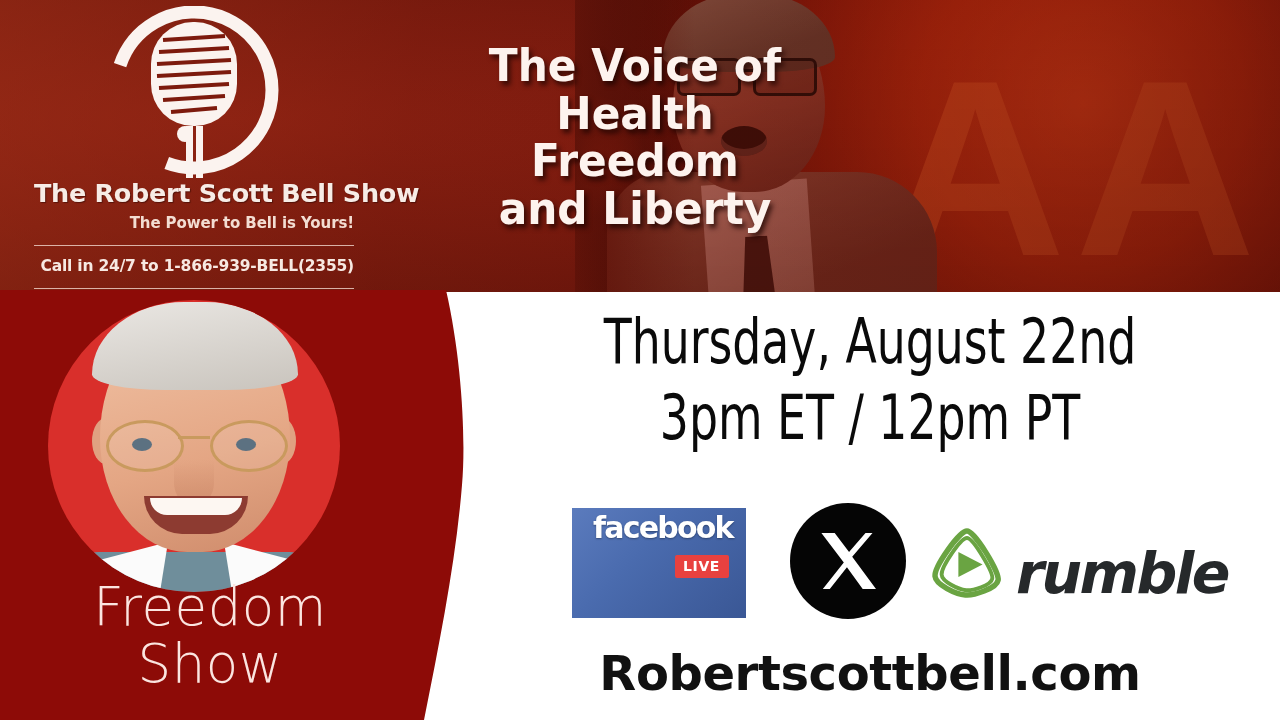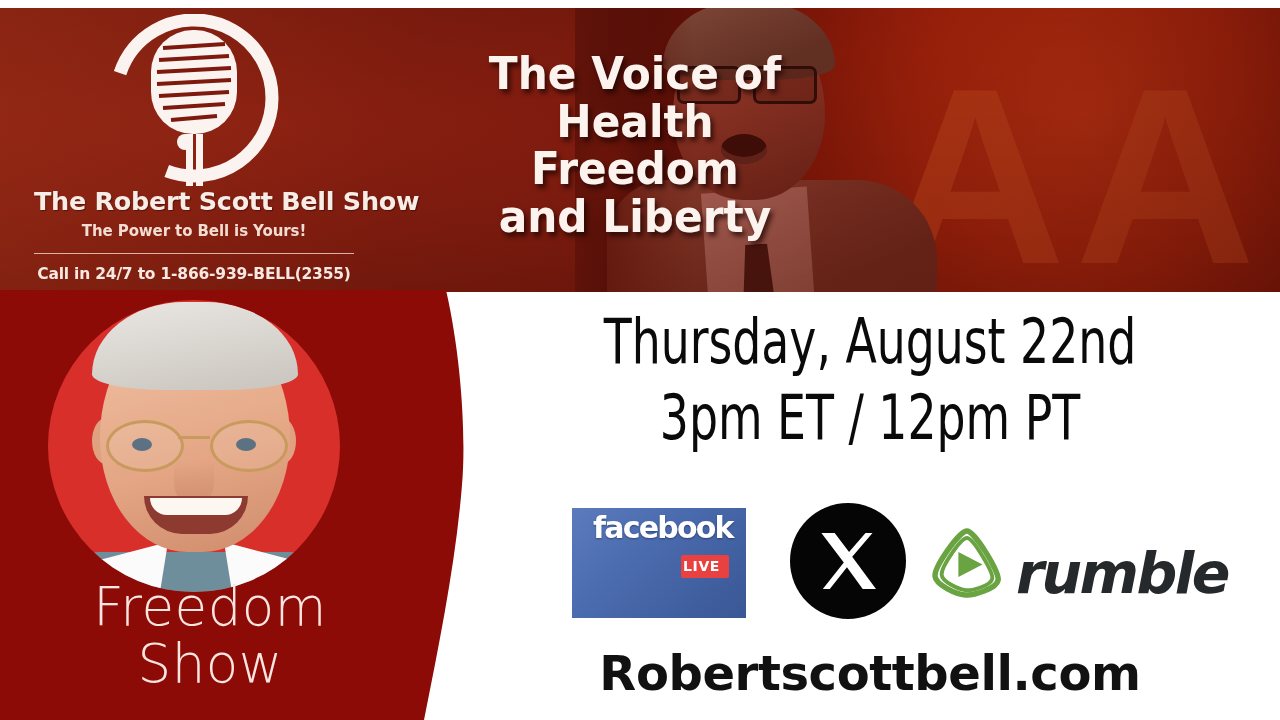--- a/index.html
+++ b/index.html
@@ -15,21 +15,21 @@
     position: relative;
     width: 1280px;
     height: 720px;
     overflow: hidden;
     background: #ffffff;
   }
 
   
   .banner {
     position: absolute;
-    left: 0; top: 8px;
+    left: 0; top: 0;
     width: 1280px; height: 296px;
     background:
       radial-gradient(ellipse at 18% 40%, #8d2012 0%, #7a1a0e 45%, #5f1209 100%);
     overflow: hidden;
   }
   .banner-sheen {
     position: absolute;
     left: 0; top: 0; width: 100%; height: 100%;
     background: linear-gradient(100deg,
         rgba(160,50,25,0.45) 0%,
@@ -135,21 +135,21 @@
   .host-fade-left {
     position: absolute; left: 0; top: 0; width: 120px; height: 100%;
     background: linear-gradient(90deg, rgba(95,18,9,1) 0%, rgba(95,18,9,0) 100%);
   }
 
   
   .logo-block {
     position: absolute;
     left: 34px; top: 6px;
     width: 320px;
-    text-align: center;
+    text-align: right;
     color: #f5e7e0;
   }
   .mic-wrap { width: 320px; height: 172px; position: relative; }
   .mic-wrap svg { position: absolute; left: 50%; top: 0; transform: translateX(-50%); }
   .show-title {
     font-family: "DejaVu Sans", sans-serif;
     font-weight: bold;
     font-size: 25.5px;
     letter-spacing: -0.3px;
     color: #f7ece6;
@@ -348,21 +348,21 @@
     text-shadow: 0 1px 2px rgba(0,0,0,0.35);
   }
   .fb-live {
     position: absolute; right: -4px; bottom: -4px;
     background: #e8413f;
     color: #ffffff;
     font-family: "DejaVu Sans", sans-serif;
     font-weight: bold;
     font-size: 14px;
     letter-spacing: 0.6px;
-    padding: 3px 9px 4px 2px;
+    padding: 3px 9px 4px 8px;
     border-radius: 2px;
   }
   
   .x-circle {
     position: absolute;
     left: 230px; top: 3px;
     width: 116px; height: 116px;
     border-radius: 50%;
     background: #050505;
     display: flex;

